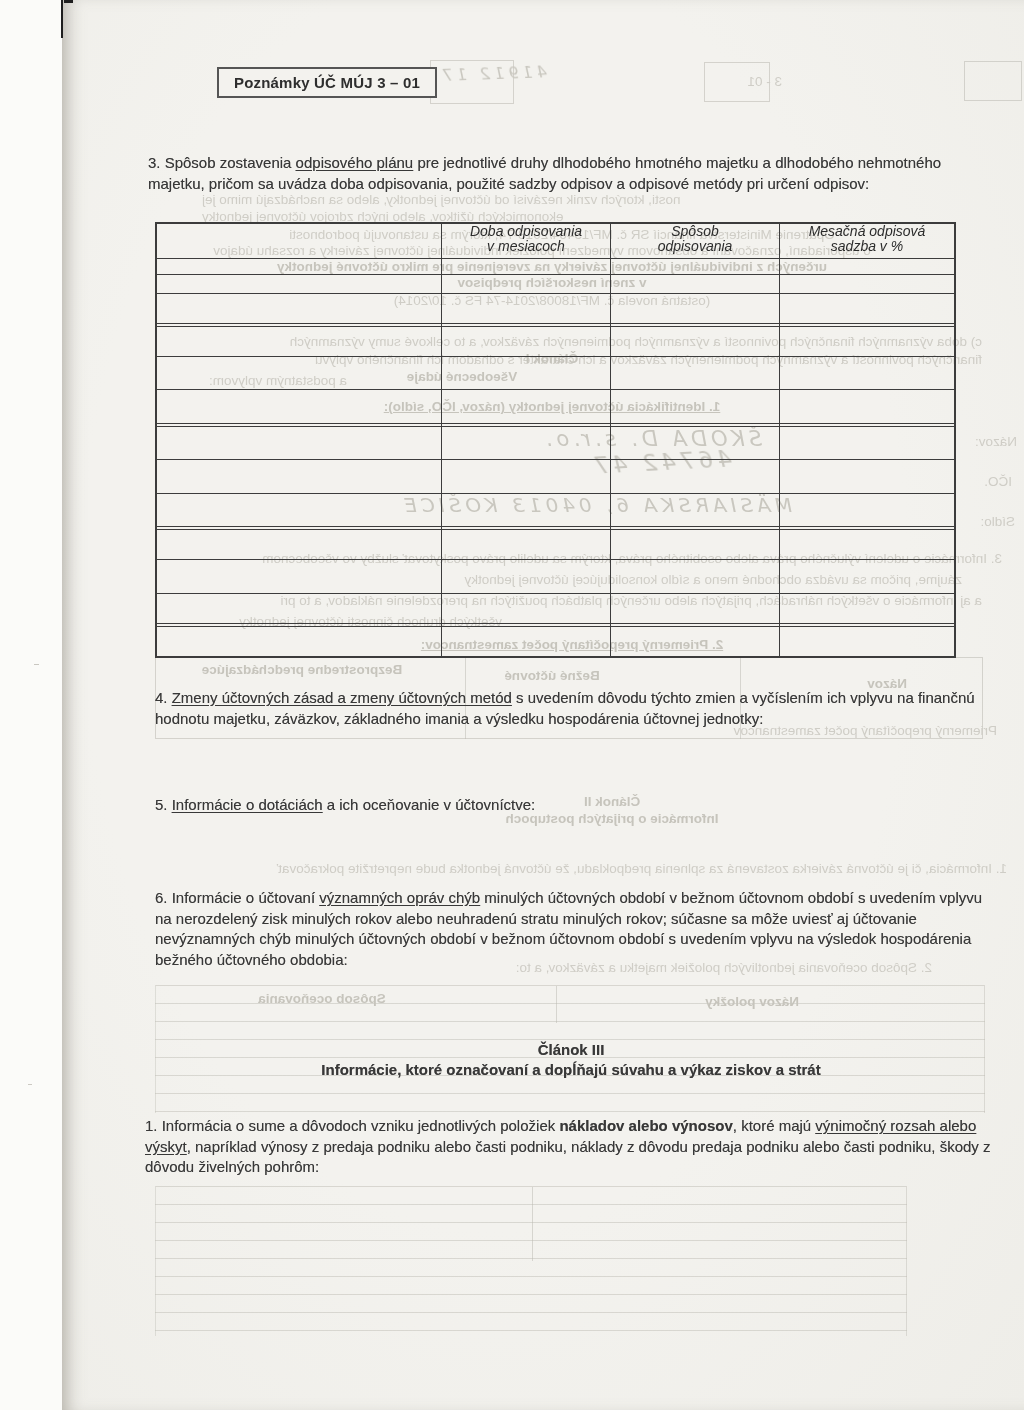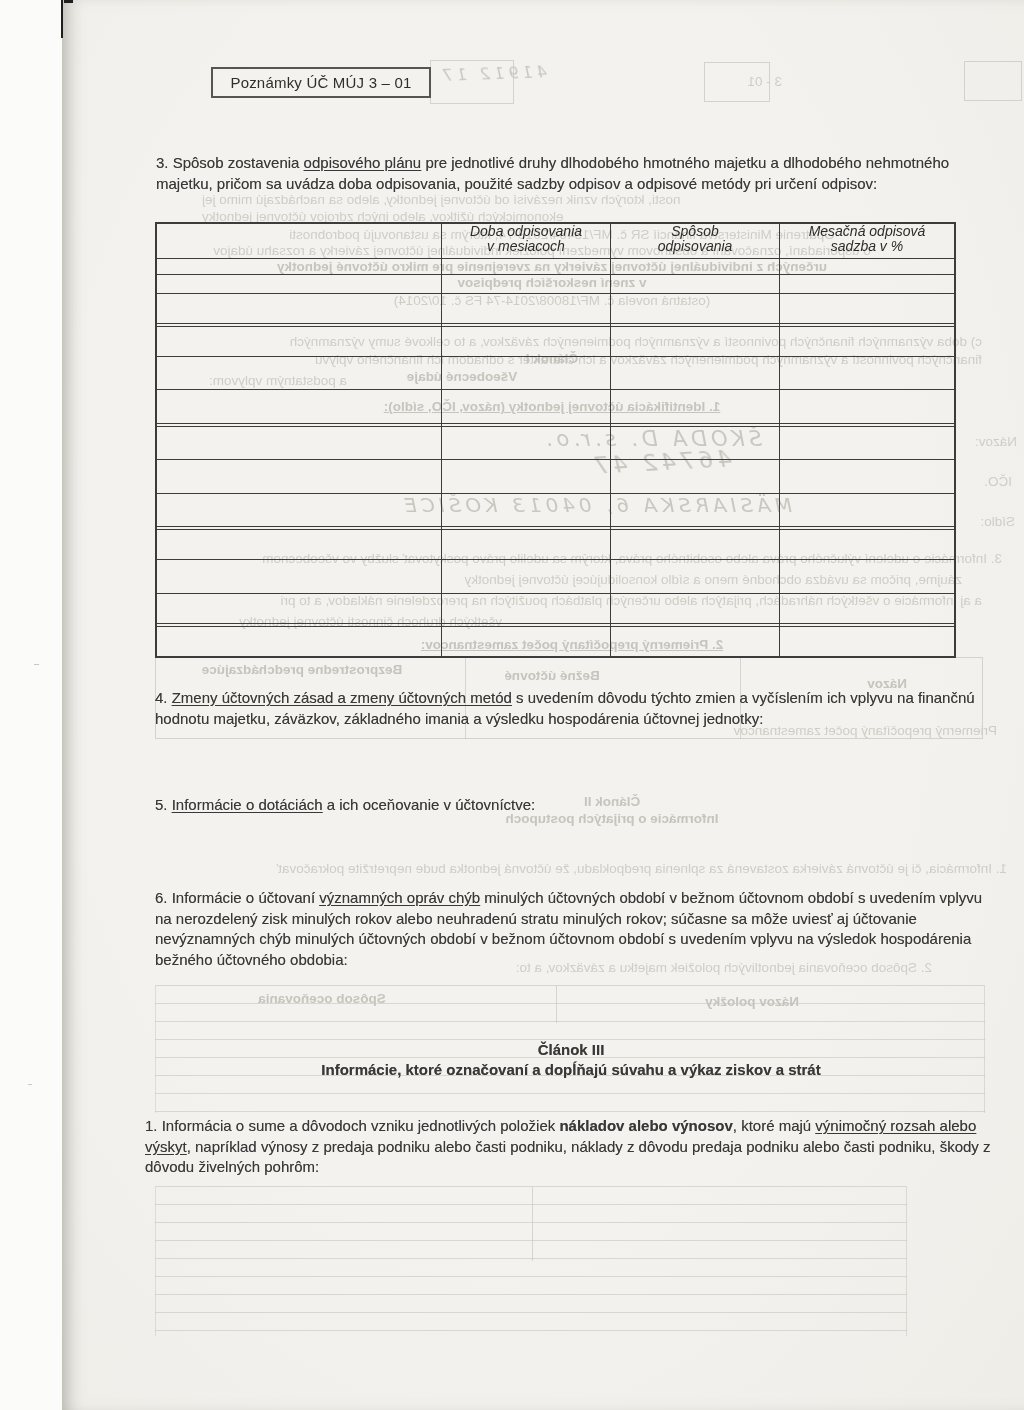--- a/index.html
+++ b/index.html
@@ -119,25 +119,25 @@
   <div class="gh" style="left:575px; top:723px; width:360px;">Priemerný prepočítaný počet zamestnancov</div>
 
   <div class="gh ghb center" style="left:330px; top:794px; width:440px;">Článok II</div>
   <div class="gh ghb center" style="left:330px; top:811px; width:440px;">Informácie o prijatých postupoch</div>
 
   <div class="gh" style="left:15px; top:861px; width:930px;">1. Informácia, či je účtovná závierka zostavená za splnenia predpokladu, že účtovná jednotka bude nepretržite pokračovať</div>
   <div class="gh" style="left:290px; top:960px; width:580px;">2. Spôsob oceňovania jednotlivých položiek majetku a záväzkov, a to:</div>
   <div class="gh ghb center" style="left:540px; top:994px; width:300px;">Názov položky</div>
   <div class="gh ghb center" style="left:110px; top:991px; width:300px;">Spôsob oceňovania</div>
 
-  <div class="fbox title" style="left:149px; top:67px; width:220px; height:31px;">
+  <div class="fbox title" style="left:155px; top:67px; width:220px; height:31px;font-weight:bold;">
     <span>Poznámky ÚČ MÚJ 3 – 01</span>
   </div>
 
-  <div class="p" style="left:94px; top:153px; width:848px;">
+  <div class="p" style="left:86px; top:153px; width:848px;">
     <span>3. Spôsob zostavenia </span><span class="ul">odpisového plánu</span><span> pre jednotlivé druhy dlhodobého hmotného majetku a dlhodobého nehmotného majetku, pričom sa uvádza doba odpisovania, použité sadzby odpisov a odpisové metódy pri určení odpisov:</span>
   </div>
 
   <div class="mtable">
     <div class="tr th">
       <span class="td td1"></span>
       <span class="td td2">
         <span>Doba odpisovania</span>
         <span>v mesiacoch</span>
       </span>

